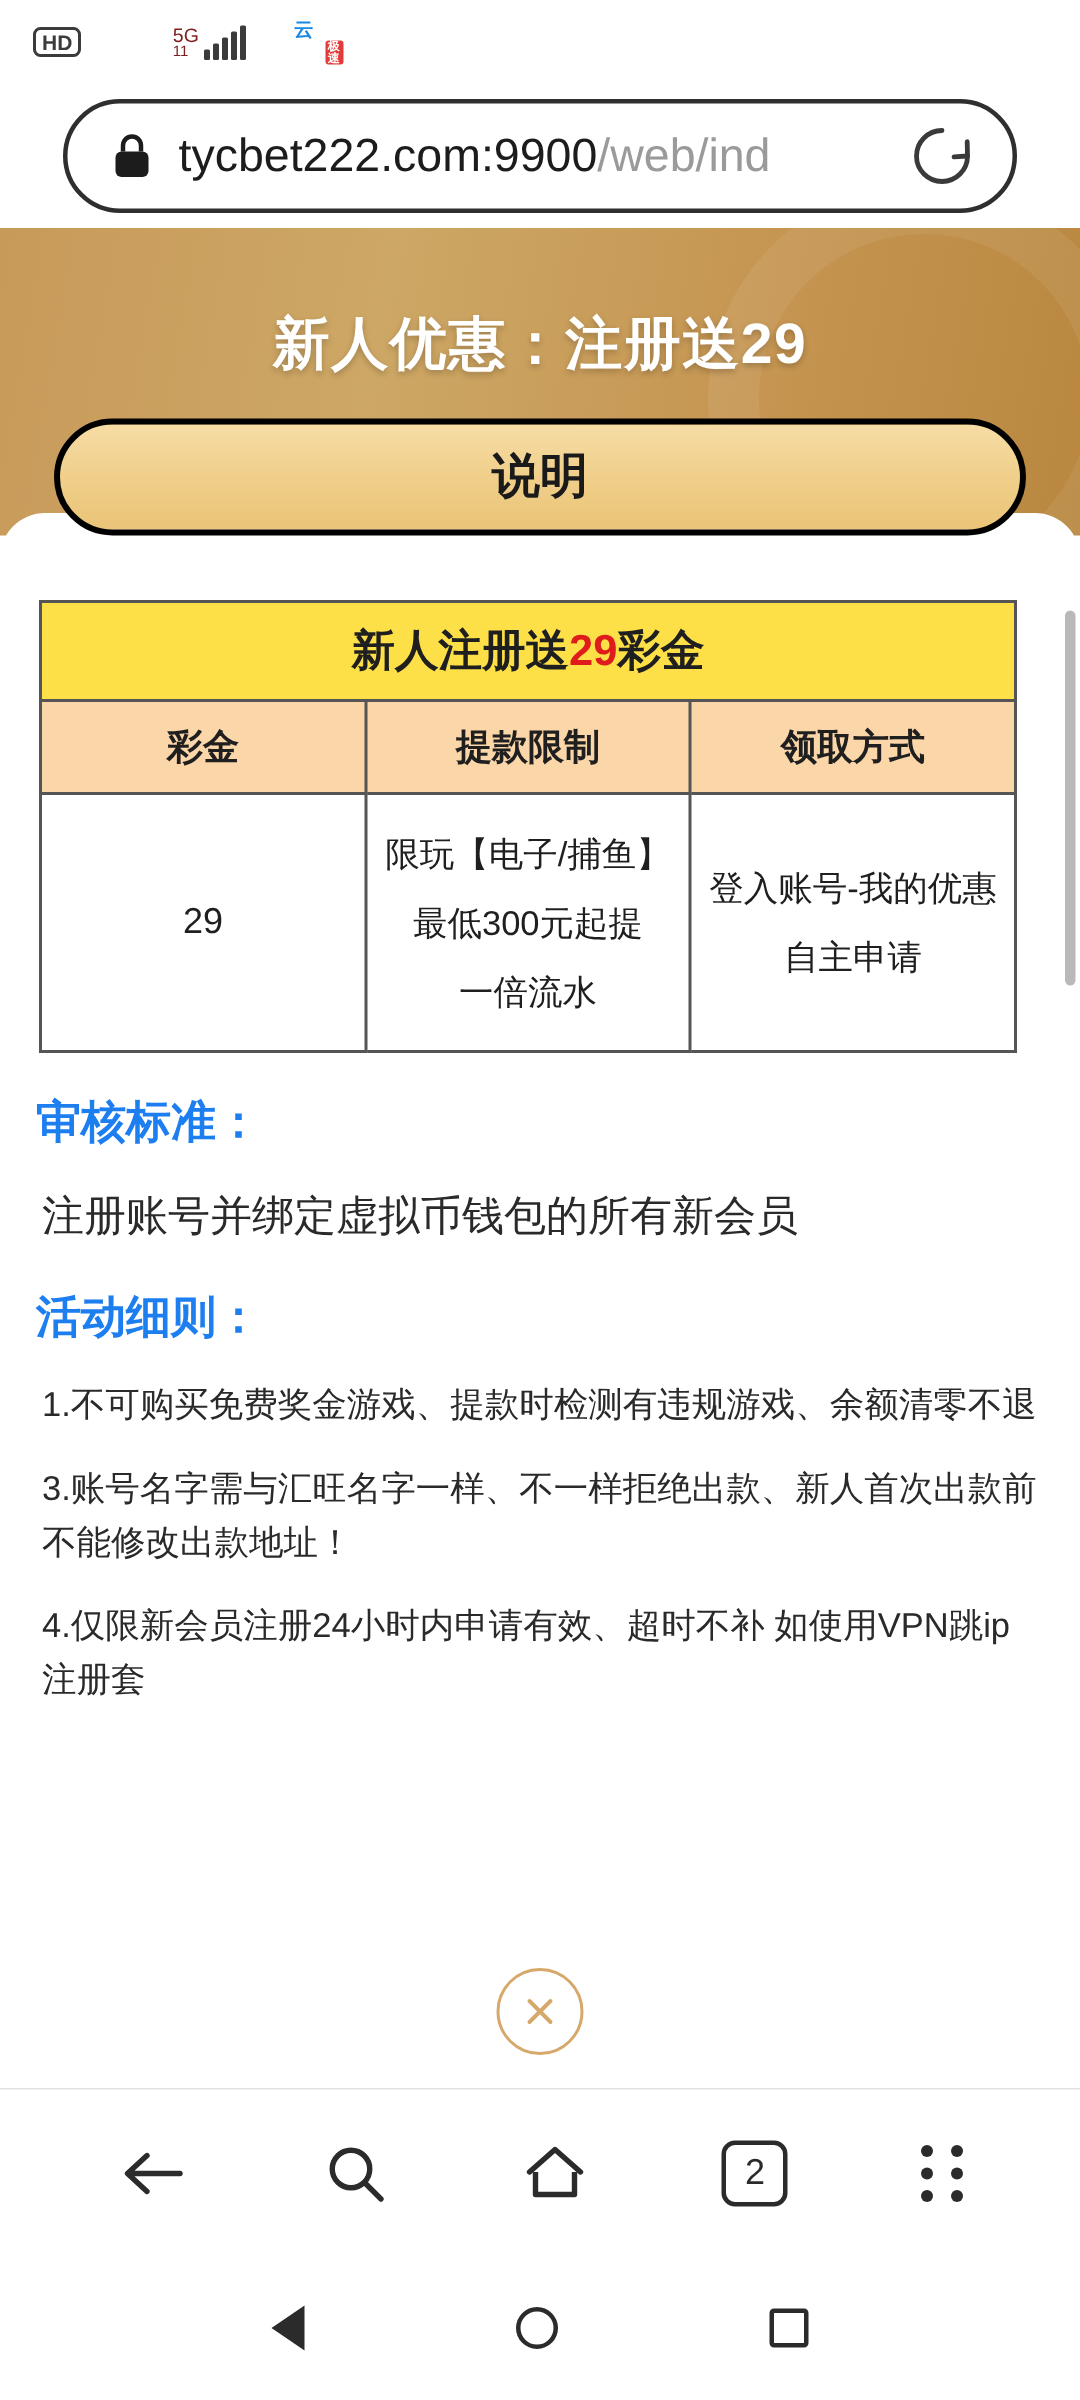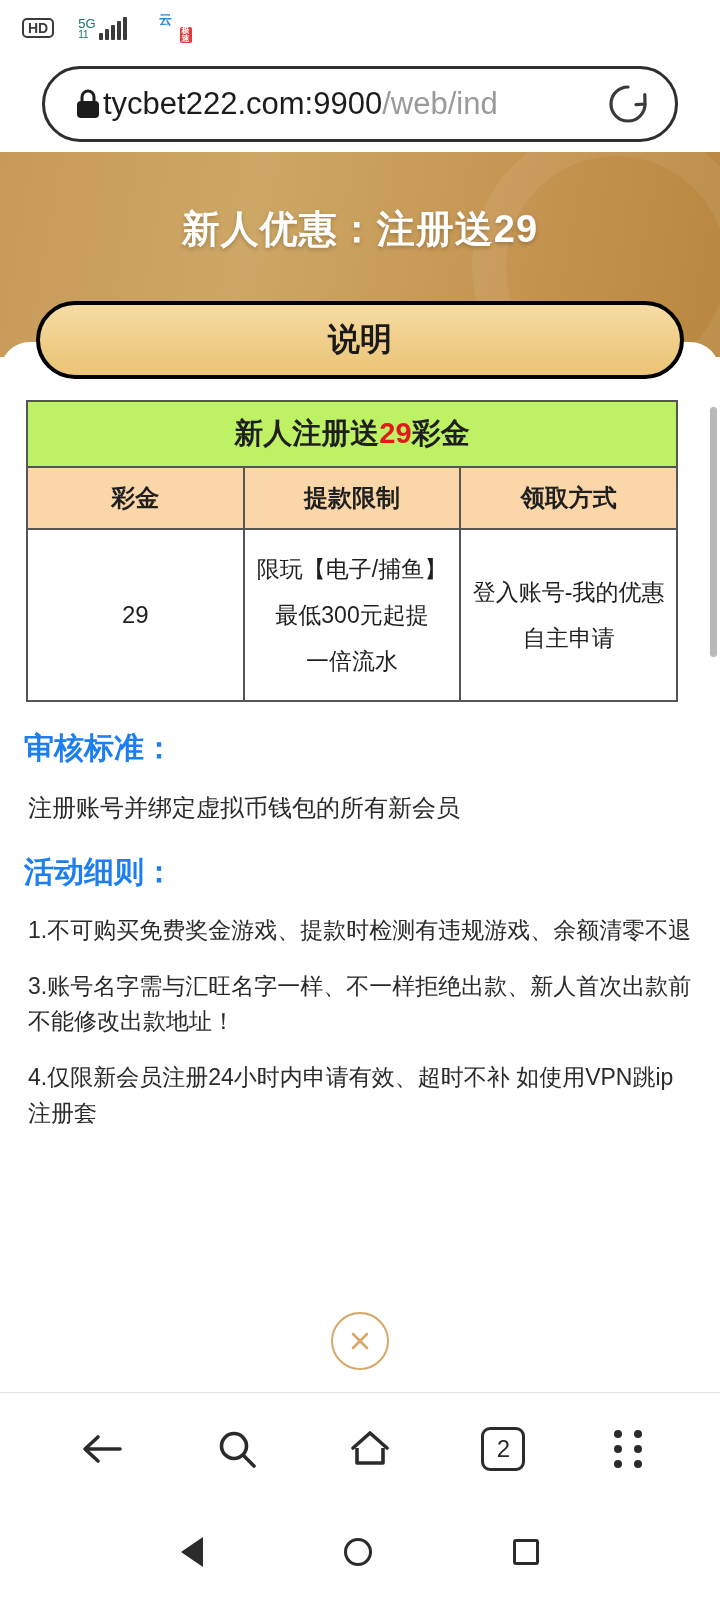--- a/index.html
+++ b/index.html
@@ -32,21 +32,21 @@
   .hd-badge {
     border: 2px solid #3b3b3b;
     border-radius: 5px;
     font-size: 14px;
     font-weight: bold;
     padding: 1px 4px;
     color: #3b3b3b;
     line-height: 1.05;
   }
   .sig-group { display: flex; align-items: flex-end; gap: 3px; }
-  .net-label { font-size: 13px; color: #0f766e; line-height: 1.0; text-align: left; }
+  .net-label { font-size: 13px; color: #7f1d1d; line-height: 1.0; text-align: left; margin-left: 37px; }
   .net-label small { display: block; font-size: 10px; }
   .bars { display: flex; align-items: flex-end; gap: 2px; height: 22px; }
   .bars i { display: block; width: 4px; background: #3b3b3b; border-radius: 1px; }
   .bars i:nth-child(1) { height: 7px; }
   .bars i:nth-child(2) { height: 11px; }
   .bars i:nth-child(3) { height: 15px; }
   .bars i:nth-child(4) { height: 19px; }
   .bars i:nth-child(5) { height: 23px; }
   .cloud-icon {
     width: 30px; height: 28px;
@@ -76,20 +76,21 @@
     display: flex; align-items: center; justify-content: center;
     background: #ffffff;
   }
   .urlbar {
     width: 636px; height: 76px;
     border: 3px solid #2f2f2f;
     border-radius: 38px;
     display: flex; align-items: center;
     padding: 0 24px 0 28px;
     background: #fff;
+    gap: 16px;
   }
   .url-text {
     flex: 1; font-size: 31px; color: #1c1c1c;
     white-space: nowrap; overflow: hidden;
   }
   .url-text .dim { color: #9a9a9a; }
   .lock-icon svg { display: block; }
   .reload-icon svg { display: block; }
 
   
@@ -116,21 +117,21 @@
     position: absolute; left: 0; right: 0; top: 52px;
     text-align: center;
     color: #ffffff;
     font-size: 38px;
     font-weight: bold;
     letter-spacing: 1px;
     text-shadow: 0 2px 4px rgba(0,0,0,.22);
   }
   .tab-btn {
     position: absolute;
-    left: 36px; top: 149px;
+    left: 36px; top: 127px;
     width: 648px; height: 78px;
     border: 4px solid #000000;
     border-radius: 39px;
     background: linear-gradient(180deg, #f6dda6 0%, #f0cf8a 50%, #eac477 100%);
     display: flex; align-items: center; justify-content: center;
     font-size: 32px; font-weight: bold; color: #1a1a1a;
     z-index: 4;
   }
   .sheet {
     position: absolute;
@@ -157,21 +158,21 @@
     table-layout: fixed;
   }
   .tbl td, .tbl th {
     border: 2px solid #555;
     text-align: center;
     vertical-align: middle;
     font-size: 23px;
     color: #1f1f1f;
   }
   .tbl .hdr-main {
-    background: #bef264;
+    background: #fde047;
     font-size: 29px;
     font-weight: bold;
     padding: 12px 0;
   }
   .tbl .hdr-main .red { color: #e01b1b; }
   .tbl .sub-hd {
     background: #fbd6a9;
     font-weight: bold;
     font-size: 24px;
     padding: 14px 0;
@@ -180,21 +181,21 @@
   .tbl .cell-multi { padding: 16px 6px; line-height: 2.0; }
 
   
   .sect-head {
     color: #1d7ef0;
     font-weight: bold;
     font-size: 30px;
     margin: 26px 0 10px 24px;
   }
   .para {
-    font-size: 24px;
+    font-size: 28px;
     color: #2a2a2a;
     line-height: 1.55;
     margin: 20px 28px 0 28px;
   }
   .para.small { font-size: 23px; }
 
   
   .scrollbar {
     position: absolute;
     right: 3px; top: 255px;

